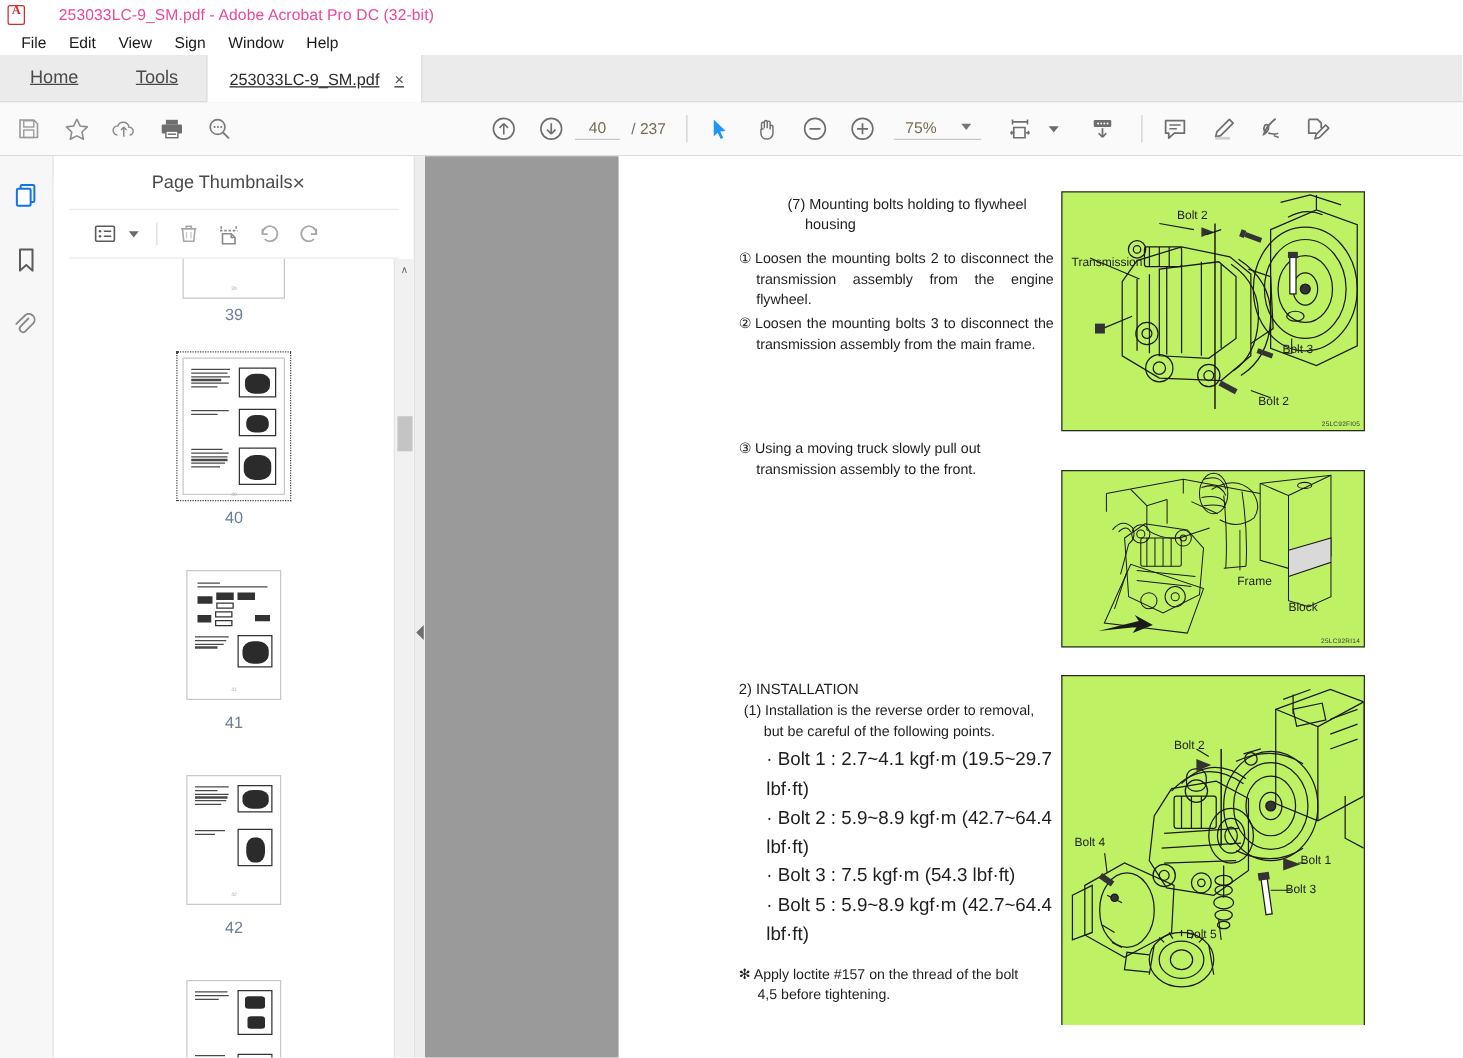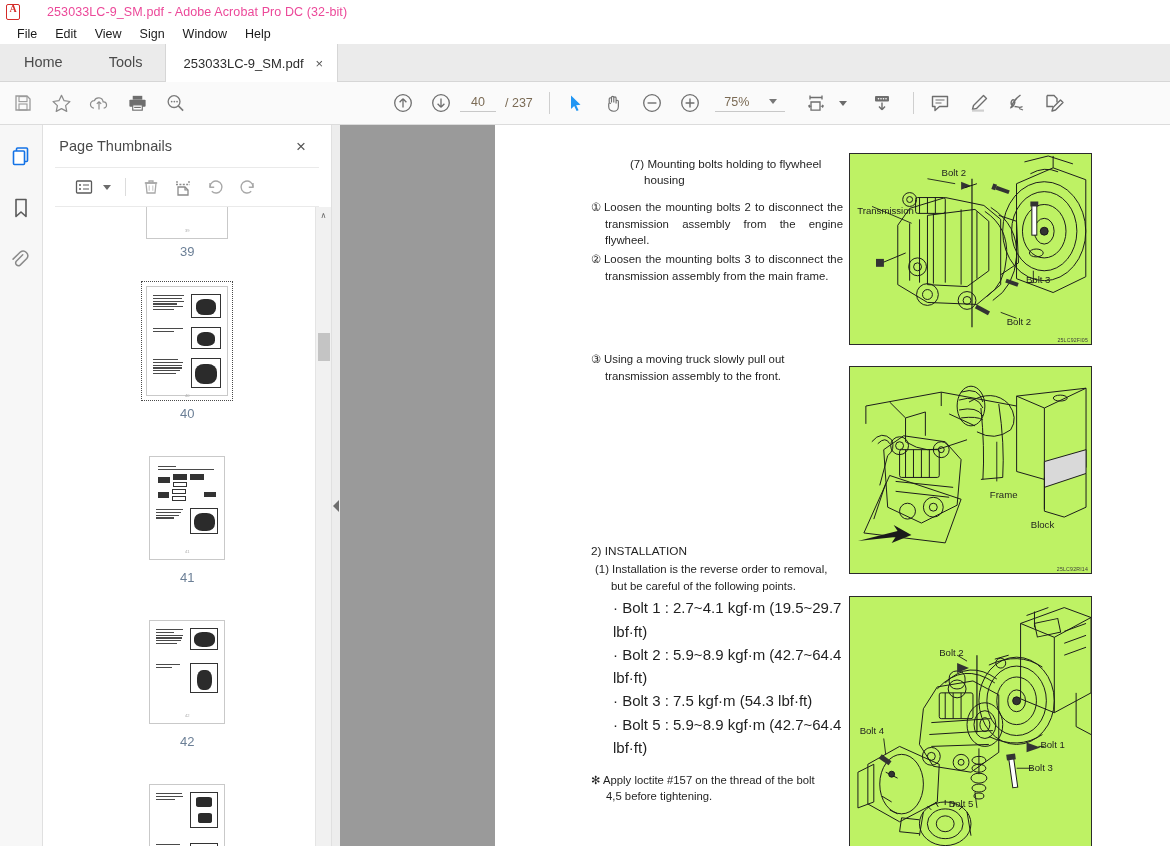--- a/index.html
+++ b/index.html
@@ -40,20 +40,21 @@
 
   
   .tabstrip {
     height: 38px; background: #ebebeb; display: flex; align-items: flex-end;
     border-bottom: 1px solid #d6d6d6;
   }
   .tab {
     height: 38px; display: flex; align-items: center; justify-content: center;
     padding: 0 22px; font-size: 14.5px; color: #4a4a4a; cursor: default;
     white-space: nowrap;
+    text-decoration: underline;
   }
   .tab.home { padding: 0 24px; }
   .tab.doc {
     background: #ffffff; color: #2b2b2b; font-size: 13px;
     padding: 0 14px 0 18px; height: 38px;
     border-left: 1px solid #d6d6d6; border-right: 1px solid #d6d6d6;
     position: relative; top: 1px;
   }
   .tab.doc .close {
     margin-left: 12px; font-size: 13px; color: #555; line-height: 1;
@@ -110,21 +111,21 @@
     border-bottom: 9px solid transparent; border-left: 9px solid #ffffff;
   }
 
   
   .thumbpanel {
     width: 293px; background: #ffffff; border-right: 1px solid #e0e0e0;
     display: flex; flex-direction: column; position: relative;
   }
   .panel-head {
     height: 42px; display: flex; align-items: center;
-    padding: 0 25px 0 16px; justify-content: space-between;
+    padding: 0 25px 0 16px; justify-content: center;
   }
   .panel-title { font-size: 14.5px; color: #4a4a4a; }
   .panel-close { font-size: 17px; color: #555; cursor: pointer; line-height: 1; }
   .panel-tools {
     height: 40px; display: flex; align-items: center; padding-left: 14px;
     border-top: 1px solid #eaeaea; border-bottom: 1px solid #eaeaea;
     margin: 0 12px; gap: 2px;
   }
   .pt-btn { width: 30px; height: 28px; display: flex; align-items: center;
             justify-content: center; cursor: pointer; color: #9a9a9a; }
@@ -741,21 +742,21 @@
               <g stroke="#1a1a1a" stroke-width=".9" fill="none">
                 <path d="M78 25 L106 30"></path>
                 <path d="M22 53 L62 70"></path>
                 <path d="M185 118 L185 130 L178 130"></path>
                 <path d="M168 166 L152 160"></path>
               </g>
             </svg>
             <span class="fig-code">25LC92FI05</span>
           </div>
 
-          <div class="figbox" style="width:243px;height:208px;margin-top:21px">
+          <div class="figbox" style="width:243px;height:142px;margin-top:31px">
             <svg class="fig-svg" viewBox="0 0 243 173">
               <g fill="none" stroke="#1a1a1a" stroke-width="1">
 
                 <path d="M168 12 L238 4 L238 84 L196 96 L168 88 Z"></path>
                 <path d="M168 12 L196 24 L196 96 M196 24 L238 4"></path>
                 <path d="M196 78 L238 66 L238 90 L196 104 Z" fill="#d9d9d9"></path>
                 <path d="M196 104 L196 128 L216 134 L238 124 L238 90"></path>
                 <ellipse cx="212" cy="14" rx="7" ry="3"></ellipse>
 
                 <path d="M132 24 q4 40 2 72 M150 20 q6 40 4 74"></path>

